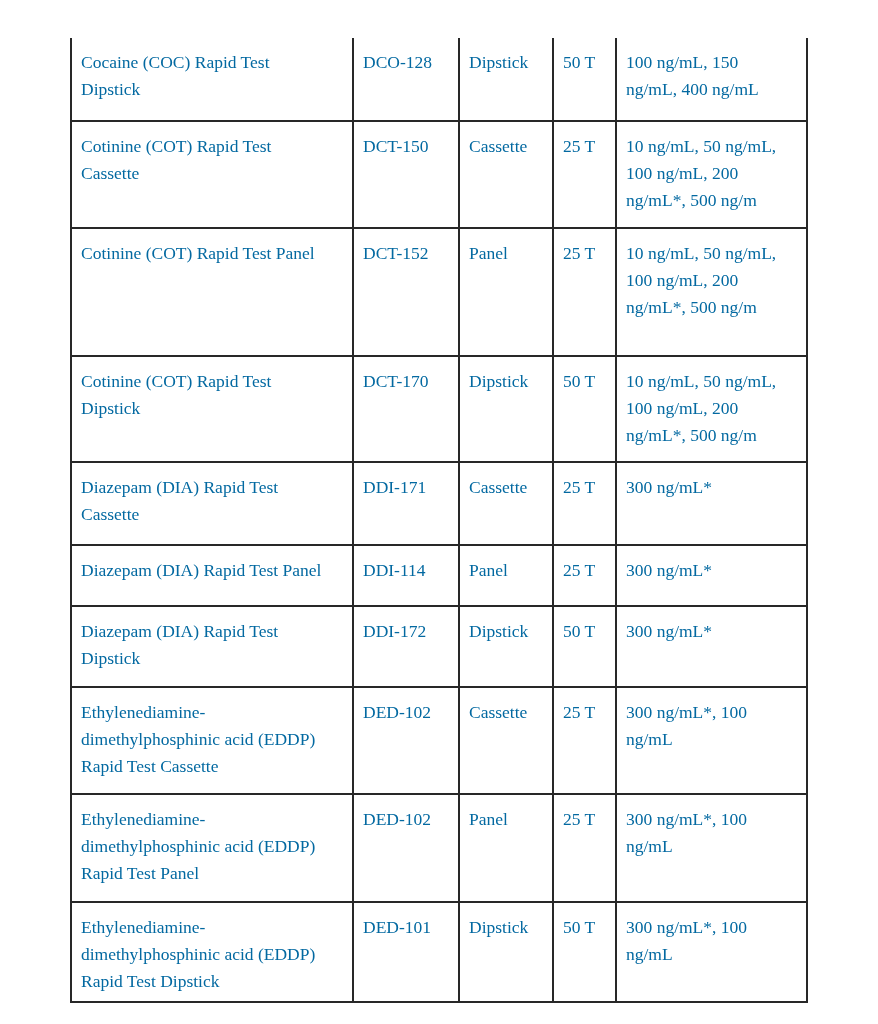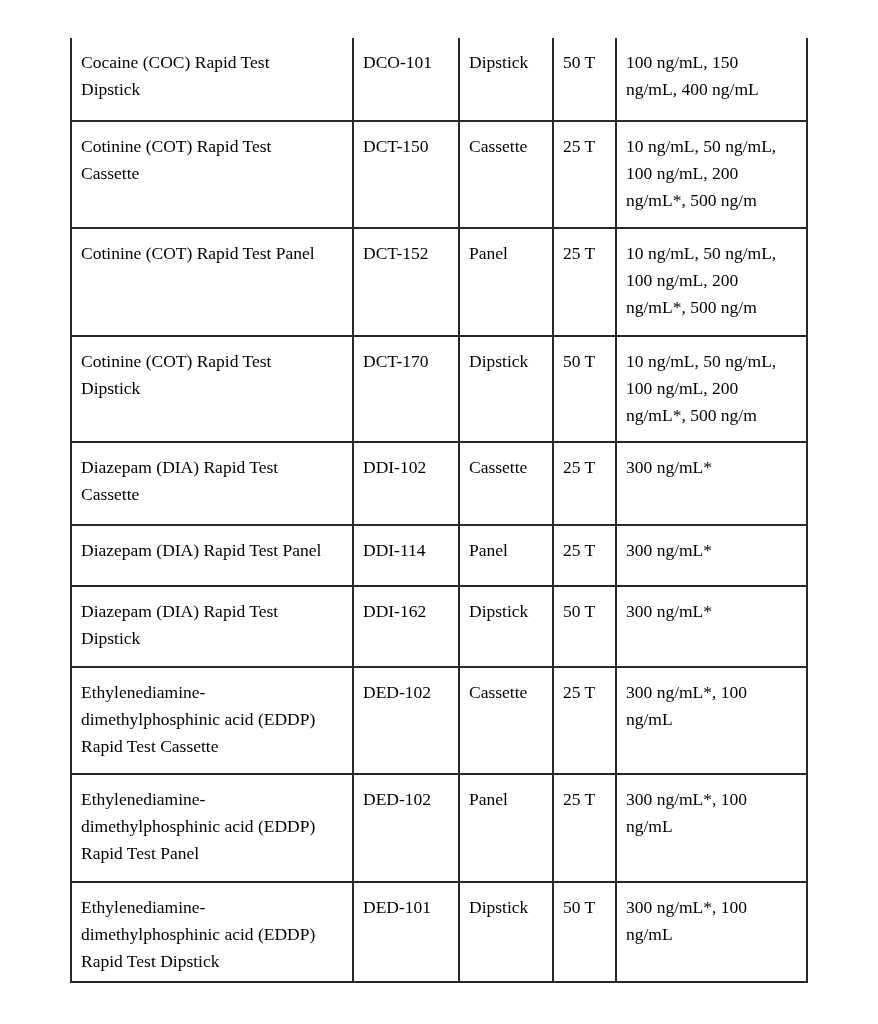--- a/index.html
+++ b/index.html
@@ -22,31 +22,31 @@
     width: 736px;
     border-collapse: collapse;
     table-layout: fixed;
   }
   table.doc-table td {
     border: 2px solid #282828;
     vertical-align: top;
     padding: 11px 4px 6px 9px;
     font-size: 17.5px;
     line-height: 27px;
-    color: #000000;
+    color: #0369a1;
     white-space: pre-line;
     overflow: hidden;
   }
   
   table.doc-table tr:first-child td { border-top: none; }
 
   
   tr:nth-child(1)  { height: 83px; }
   tr:nth-child(2)  { height: 107px; }
-  tr:nth-child(3)  { height: 108px; }
+  tr:nth-child(3)  { height: 128px; }
   tr:nth-child(4)  { height: 106px; }
   tr:nth-child(5)  { height: 83px; }
   tr:nth-child(6)  { height: 61px; padding-left: 31px; }
   tr:nth-child(7)  { height: 81px; }
   tr:nth-child(8)  { height: 107px; }
   tr:nth-child(9)  { height: 108px; }
   tr:nth-child(10) { height: 99px; }
 </style>
 </head>
 <body>
@@ -57,21 +57,21 @@
       <col style="width:282px">
       <col style="width:106px">
       <col style="width:94px">
       <col style="width:63px">
       <col style="width:191px">
     </colgroup>
     <tbody>
       <tr>
         <td>Cocaine (COC) Rapid Test
 Dipstick</td>
-        <td>DCO-101</td>
+        <td>DCO-128</td>
         <td>Dipstick</td>
         <td>50 T</td>
         <td>100 ng/mL, 150
 ng/mL, 400 ng/mL</td>
       </tr>
       <tr>
         <td>Cotinine (COT) Rapid Test
 Cassette</td>
         <td>DCT-150</td>
         <td>Cassette</td>
@@ -95,36 +95,36 @@
         <td>DCT-170</td>
         <td>Dipstick</td>
         <td>50 T</td>
         <td>10 ng/mL, 50 ng/mL,
 100 ng/mL, 200
 ng/mL*, 500 ng/m</td>
       </tr>
       <tr>
         <td>Diazepam (DIA) Rapid Test
 Cassette</td>
-        <td>DDI-102</td>
+        <td>DDI-171</td>
         <td>Cassette</td>
         <td>25 T</td>
         <td>300 ng/mL*</td>
       </tr>
       <tr>
         <td>Diazepam (DIA) Rapid Test Panel</td>
         <td>DDI-114</td>
         <td>Panel</td>
         <td>25 T</td>
         <td>300 ng/mL*</td>
       </tr>
       <tr>
         <td>Diazepam (DIA) Rapid Test
 Dipstick</td>
-        <td>DDI-162</td>
+        <td>DDI-172</td>
         <td>Dipstick</td>
         <td>50 T</td>
         <td>300 ng/mL*</td>
       </tr>
       <tr>
         <td>Ethylenediamine-
 dimethylphosphinic acid (EDDP)
 Rapid Test Cassette</td>
         <td>DED-102</td>
         <td>Cassette</td>

